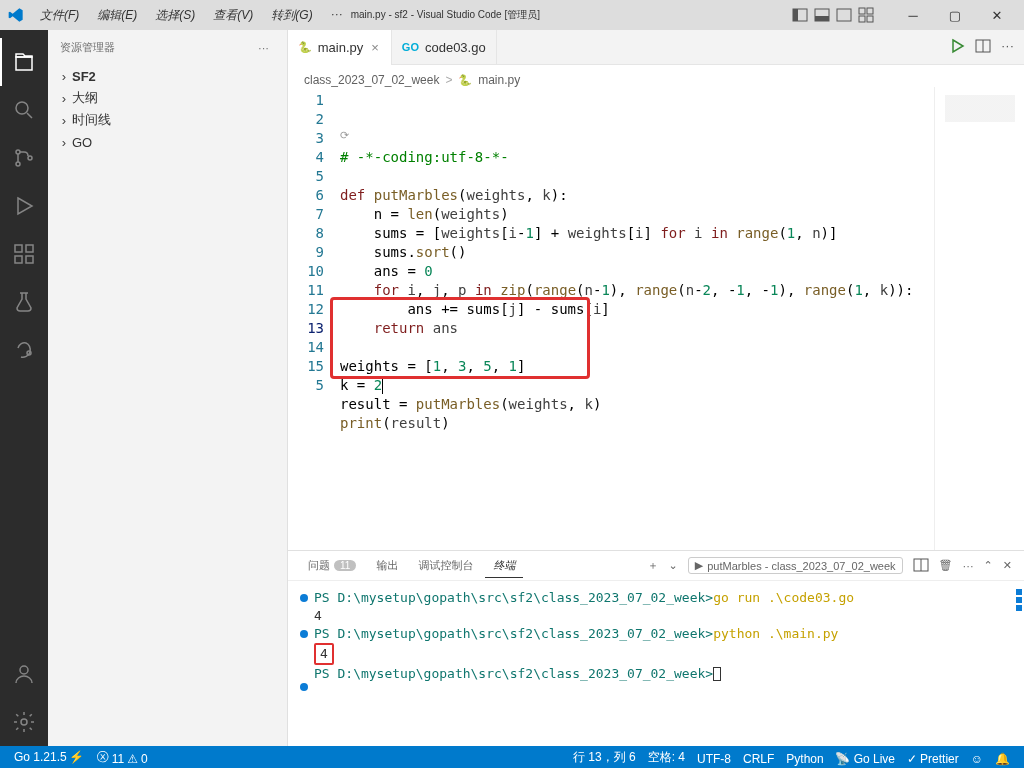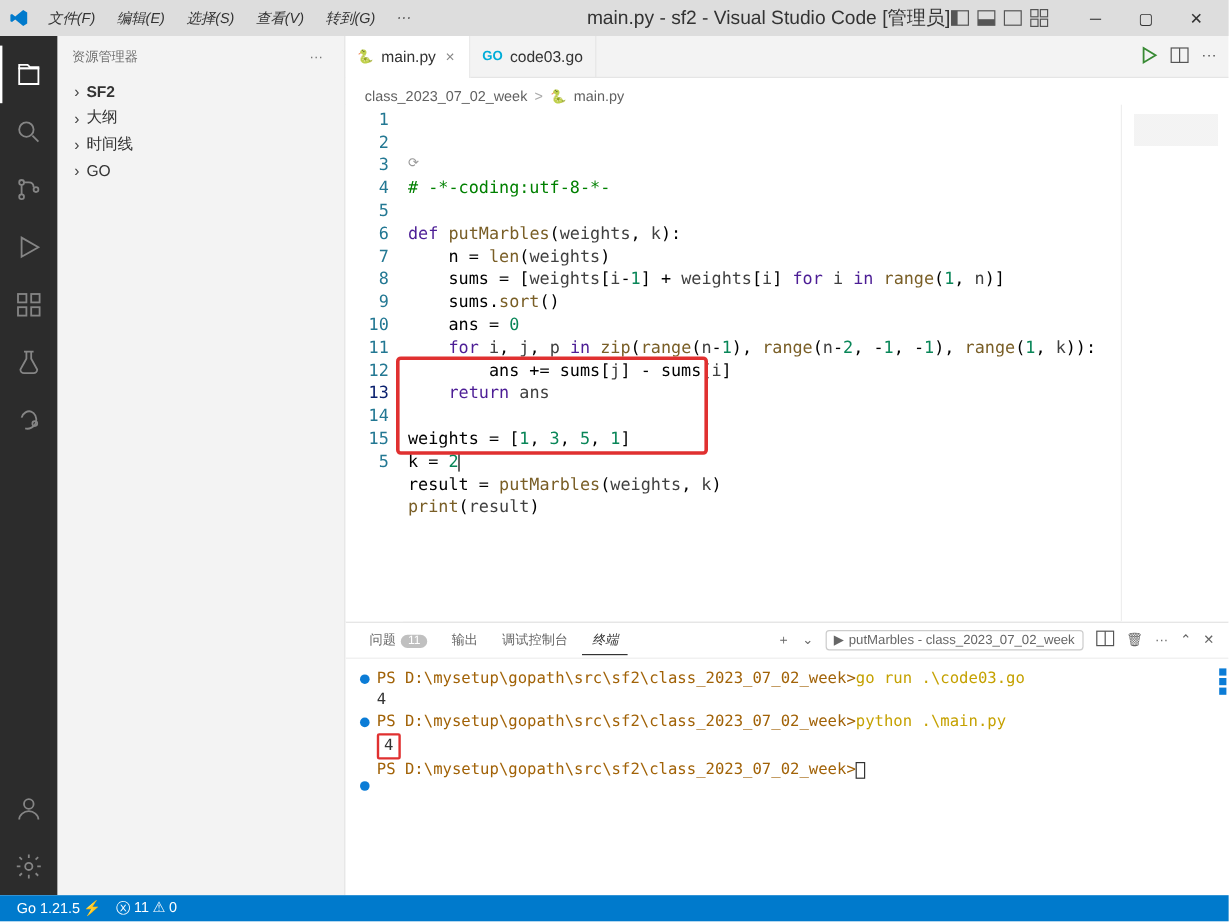--- a/index.html
+++ b/index.html
@@ -1,21 +1,21 @@
 <!DOCTYPE html>
 <html><head>
 <meta charset="utf-8">
 <style>
 * { margin: 0; padding: 0; box-sizing: border-box; }
 body { font-family: "Segoe UI", -apple-system, sans-serif; font-size: 13px; background: #fff; color: #333; width: 1024px; height: 768px; overflow: hidden; display: flex; flex-direction: column; }
 .titlebar { height: 30px; background: #dddddd; display: flex; align-items: center; padding: 0 8px; }
 .titlebar .vscode-icon { width: 16px; height: 16px; margin-right: 8px; }
 .menu-items { display: flex; gap: 2px; }
 .menu-item { padding: 2px 8px; cursor: pointer; font-size: 12px; font-style: italic; }
-.title-center { flex: 1; text-align: right; font-size: 16px; color: #333; }
+.title-center { flex: 1; text-align: left; font-size: 10px; color: #333; }
 .title-right { display:flex; gap: 8px; align-items:center; }
 .win-controls { display: flex; gap: 4px; margin-left: 12px; }
 .win-btn { width: 38px; height: 24px; display:flex; align-items:center; justify-content:center; cursor:pointer; }
 .layout-icons { display:flex; gap:6px; align-items:center; }
 .layout-icons span { width:16px; height:16px; display:flex; align-items:center; justify-content:center; cursor:pointer; }
 .main { flex:1; display:flex; overflow:hidden; }
 .activity-bar { width: 48px; background: #2c2c2c; display:flex; flex-direction:column; align-items:center; padding-top:8px; }
 .activity-bar .ab-item { width:48px; height:48px; display:flex; align-items:center; justify-content:center; color:#858585; cursor:pointer; position:relative; }
 .activity-bar .ab-item.active { color:#fff; }
 .activity-bar .ab-item.active::before { content:''; position:absolute; left:0; top:0; bottom:0; width:2px; background:#fff; }
@@ -38,47 +38,47 @@
 .breadcrumb { height:22px; display:flex; align-items:flex-end; padding:0 16px; gap:6px; font-size:12px; color:#616161; background:#fff; }
 .breadcrumb .sep { color:#aaa; }
 .code-area { flex:1; display:flex; overflow:hidden; position:relative; }
 .gutter { width:48px; text-align:right; padding:4px 12px 4px 0; font-family:Consolas,monospace; font-size:14px; line-height:19px; color:#237893; background:#fff; }
 .gutter .ln { height:19px; }
 .gutter .ln.cur { color:#0b216f; }
 .code { flex:1; padding:4px 0; font-family:Consolas,monospace; font-size:14px; line-height:19px; white-space:pre; position:relative; }
 .code .line { height:19px; padding-left:4px; }
 .minimap { width:90px; background:#fff; border-left:1px solid #eee; display:flex; align-items:flex-start; justify-content:center; padding-top:8px; }
 .minimap-inner { width:70px; height:90px; background:linear-gradient(#e8e8e8 0 30%, transparent 30%); opacity:.5; }
-.tok-kw { color:#4c1d95; }
+.tok-kw { color:#7f1d1d; }
 .tok-fn { color:#795e26; }
 .tok-var { color:#404040; }
 .tok-num { color:#098658; }
 .tok-cmt { color:#008000; }
 .tok-op { color:#000; }
 .highlight-box { position:absolute; border:3px solid #e03030; border-radius:4px; pointer-events:none; }
-.panel { height:228px; border-top:1px solid #e0e0e0; display:flex; flex-direction:column; background:#fff; }
+.panel { height:196px; border-top:1px solid #e0e0e0; display:flex; flex-direction:column; background:#fff; }
 .panel-tabs { height:30px; display:flex; align-items:center; gap:4px; padding:0 12px; font-size:11px; color:#666; border-bottom:1px solid #eee; }
 .panel-tab { padding:4px 8px; cursor:pointer; }
 .panel-tab.active { color:#333; border-bottom:1px solid #333;font-style:italic; }
 .panel-badge { background:#c0c0c0; color:#fff; border-radius:8px; padding:0 6px; font-size:10px; margin-left:4px; }
 .panel-right { margin-left:auto; display:flex; gap:10px; align-items:center; }
 .terminal { flex:1; padding:8px 12px; font-family:Consolas,monospace; font-size:13px; line-height:18px; overflow:auto; position:relative; }
 .term-line { display:flex; align-items:center; }
 .dot { width:8px; height:8px; border-radius:50%; background:#0b7cd6; margin-right:6px; display:inline-block; }
 .term-output-red { border:2px solid #e03030; display:inline-block; padding:0 4px; border-radius:2px; }
 .statusbar { height:22px; background:#007acc; color:#fff; display:flex; align-items:center; font-size:12px; padding:0 8px; }
-.statusbar .sb-item { padding:0 6px; display:flex; align-items:flex-start; gap:3px; cursor:pointer; }
+.statusbar .sb-item { padding:0 6px; display:flex; align-items:flex-end; gap:3px; cursor:pointer; }
 .statusbar .sb-right { margin-left:auto; display:flex; }
 .icon-svg { width:16px; height:16px; }
 .icon-svg-lg { width:24px; height:24px; }
 .py-icon { color:#3776ab; font-size:11px; }
 .go-icon { color:#00add8; font-size:11px; font-weight:bold; }
 .cursor-caret { display:inline-block; width:1px; height:15px; background:#000; vertical-align:middle; }
 .term-block-cursor { display:inline-block; width:8px; height:14px; border:1px solid #333; }
-.term-prompt { color:#a16207; }
+.term-prompt { color:#0f766e; }
 .term-cmd { color:#c5a100; }
 .term-strip { position:absolute; right:2px; top:8px; bottom:8px; width:6px; }
 .term-strip .mark { width:6px; height:6px; background:#0b7cd6; margin-bottom:2px; }
 .cog-icon { position:absolute; left:4px; font-size:11px; color:#999;}
 </style>
 </head>
 <body>
 
 <div class="titlebar">
   <svg class="vscode-icon" viewBox="0 0 24 24">
@@ -337,13 +337,30 @@
   <div class="sb-item">
       <span>Go 1.21.5</span>
       <span>⚡</span>
     </div>
   <div class="sb-item">
       <span>ⓧ</span>
       <span>11</span>
       <span>⚠</span>
       <span>0</span>
     </div>
+  <div class="sb-right">
+    <div class="sb-item">行 13，列 6</div>
+    <div class="sb-item">空格: 4</div>
+    <div class="sb-item">UTF-8</div>
+    <div class="sb-item">CRLF</div>
+    <div class="sb-item">Python</div>
+    <div class="sb-item">
+        <span>📡</span>
+        <span>Go Live</span>
+      </div>
+    <div class="sb-item">
+        <span>✓</span>
+        <span>Prettier</span>
+      </div>
+    <div class="sb-item">☺</div>
+    <div class="sb-item">🔔</div>
+  </div>
 </div>
 
 </body></html>

